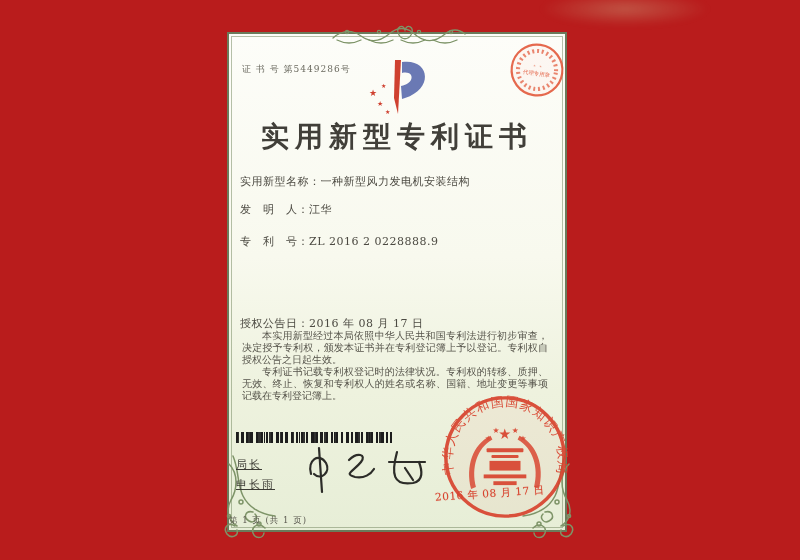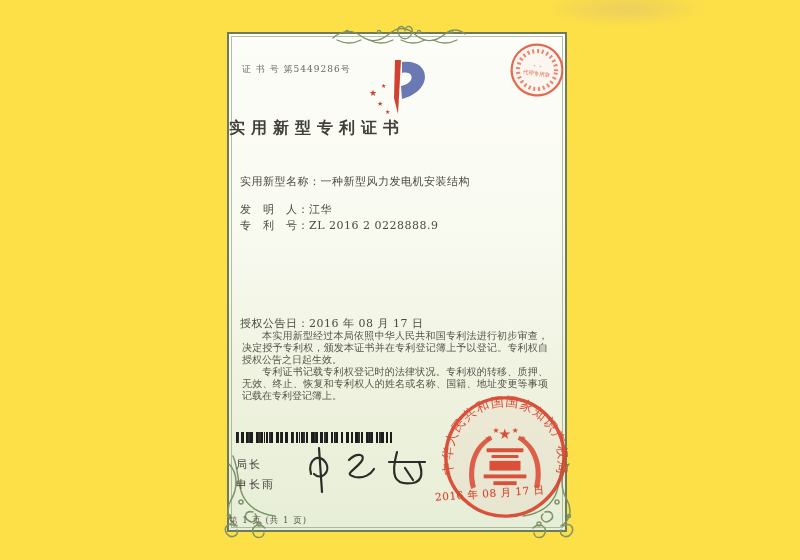--- a/index.html
+++ b/index.html
@@ -1,61 +1,61 @@
 <!DOCTYPE html>
 <html><head>
 <meta charset="utf-8">
 <style>
   html,body{margin:0;padding:0;}
   body{
     width:800px;height:560px;overflow:hidden;background:#ffffff;
     font-family:"DejaVu Serif","Liberation Serif",serif;
   }
-  .stage{position:relative;width:800px;height:560px;background:#fde047;}
+  .stage{position:relative;width:800px;height:560px;background:#b91c1c;}
   .smudge{
     position:absolute;left:540px;top:-8px;width:170px;height:34px;border-radius:50%;
     background:radial-gradient(ellipse at center, rgba(205,175,135,.38), rgba(205,175,135,0) 70%);
     filter:blur(3px);pointer-events:none;
   }
   
   .frame{
     position:absolute;left:227px;top:32px;width:340px;height:500px;
     border:2px solid #6b7b5b;box-sizing:border-box;
     background:linear-gradient(180deg,#fdfdf9 0%,#f8f9ee 45%,#eef2de 72%,#e7eed7 100%);
   }
   .frame-inner{
     position:absolute;left:2px;top:2px;right:2px;bottom:2px;
     border:1px solid rgba(122,140,102,.55);pointer-events:none;
   }
   .cert-no{
     position:absolute;left:13px;top:29px;font-size:9px;letter-spacing:1px;color:#6b6a60;white-space:pre;
   }
   .logo{position:absolute;left:128px;top:24px;width:84px;height:60px;}
   .title{
-    position:absolute;left:0;top:84px;width:100%;text-align:left;
-    font-size:16px;font-weight:600;letter-spacing:6px;color:#413f39;white-space:pre;
+    position:absolute;left:0;top:84px;width:100%;text-align:center;
+    font-size:28px;font-weight:600;letter-spacing:6px;color:#413f39;white-space:pre;
   }
   .field{
     position:absolute;left:11px;width:322px;font-size:11px;color:#4c4a42;
     letter-spacing:.5px;white-space:pre;
   }
   .paras{
     position:absolute;left:13px;top:296px;width:306px;font-size:10px;line-height:12px;
     color:#56544b;text-align:justify;
   }
   .paras p{margin:0;text-indent:2em;}
   .barcode{
     position:absolute;left:7px;top:398px;width:156px;height:11px;
     background:
       repeating-linear-gradient(90deg,#1d1d1d 0 2px,transparent 2px 5px),
       repeating-linear-gradient(90deg,#1d1d1d 0 1px,transparent 1px 7px),
       repeating-linear-gradient(90deg,rgba(29,29,29,.9) 0 3px,transparent 3px 11px);
   }
   .issuer{position:absolute;left:7px;top:423px;font-size:11px;color:#3c3b34;letter-spacing:2px;}
-  .issuer div{margin-bottom:5px;white-space:pre;}
+  .issuer div{margin-bottom:5px;white-space:pre;text-decoration:underline;}
   .signature{position:absolute;left:68px;top:406px;width:150px;height:62px;}
   .seal{position:absolute;left:213px;top:360px;width:126px;height:126px;opacity:.92;}
   .seal-date{
     position:absolute;left:206px;top:453px;width:110px;font-size:10.5px;color:#d8432e;
     letter-spacing:.5px;transform:rotate(-4deg);white-space:pre;text-shadow:0 0 1px rgba(216,67,46,.4);
   }
   .footer{
     position:absolute;left:0;top:481px;width:310px;text-align:left;
     font-size:8.5px;color:#5a584f;letter-spacing:1px;white-space:pre;
   }
@@ -121,21 +121,21 @@
         <text x="20" y="48" font-size="7" fill="#cf4130">★</text>
         <text x="28" y="56" font-size="6" fill="#cf4130">★</text>
         <text x="24" y="30" font-size="6" fill="#cf4130">★</text>
       </g>
     </svg>
 
     <div class="title">实用新型专利证书</div>
 
     <div class="field" style="top:140px">实用新型名称：一种新型风力发电机安装结构</div>
     <div class="field" style="top:168px">发　明　人：江华</div>
-    <div class="field" style="top:184px">专　利　号：ZL 2016 2 0228888.9</div>
+    <div class="field" style="top:200px">专　利　号：ZL 2016 2 0228888.9</div>
     <div class="field" style="top:282px">授权公告日：2016 年 08 月 17 日</div>
 
     <div class="paras">
       <p>本实用新型经过本局依照中华人民共和国专利法进行初步审查，决定授予专利权，颁发本证书并在专利登记簿上予以登记。专利权自授权公告之日起生效。</p>
       <p>专利证书记载专利权登记时的法律状况。专利权的转移、质押、无效、终止、恢复和专利权人的姓名或名称、国籍、地址变更等事项记载在专利登记簿上。</p>
     </div>
 
     <div class="barcode"></div>
 
     <div class="issuer">

